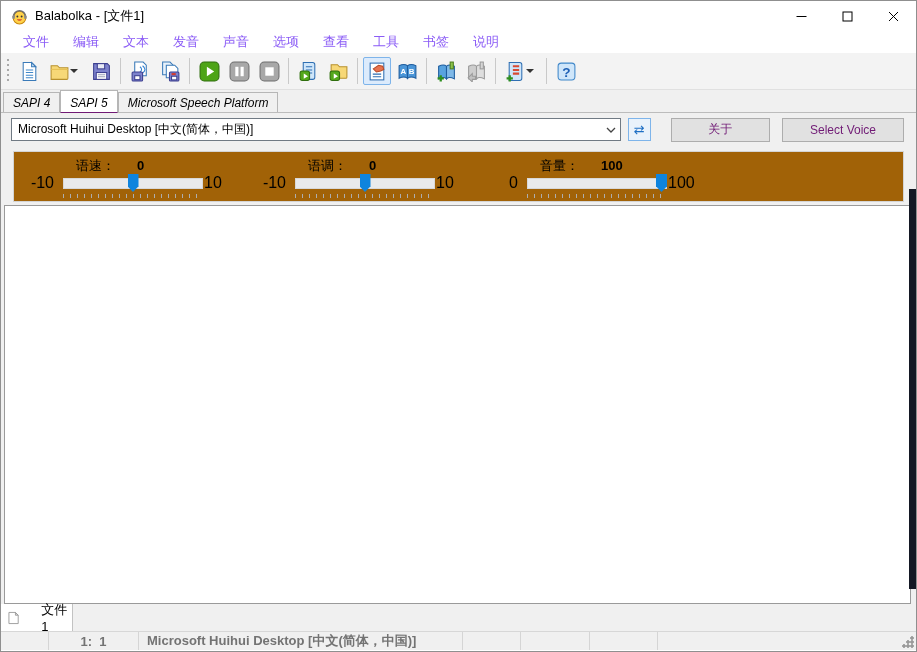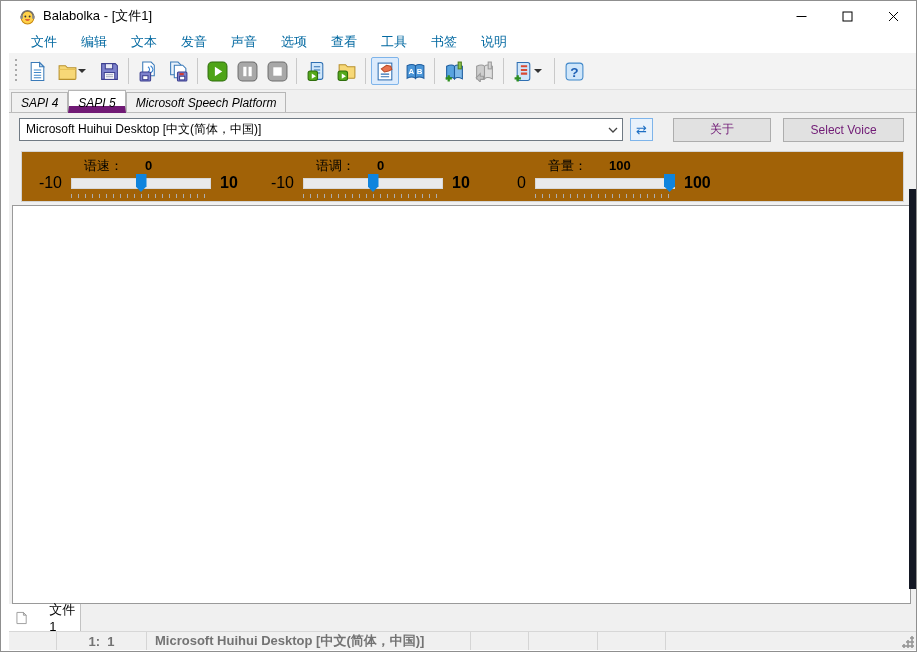--- a/index.html
+++ b/index.html
@@ -1,72 +1,72 @@
 <!DOCTYPE html>
 <html><head>
 <meta charset="utf-8">
 <style>
   * { margin:0; padding:0; box-sizing:border-box; }
   html,body { background:#fff; }
   body { font-family:"Liberation Sans","DejaVu Sans",sans-serif; }
   #window{
     position:relative; width:917px; height:652px;
-    border:1px solid #8f8f8f; background:#fff; overflow:hidden;padding-left:8px;
+    border:1px solid #8f8f8f; background:#fff; overflow:hidden;
   }
   
   .titlebar{ height:30px; display:flex; align-items:center; background:#fff; padding-left:10px; }
   .app-icon{ width:17px; height:17px; margin-right:7px; flex:0 0 auto; }
   .title-text{ font-size:13px; color:#000; }
   .caption-buttons{ margin-left:auto; display:flex; height:30px; }
   .caption-btn{ width:46px; height:30px; display:flex; align-items:center; justify-content:center; }
   
   .menubar{ height:22px; background:#fff; display:flex; align-items:center; padding-left:10px; }
-  .menu-item{ font-size:13px; color:#0369a1; padding:2px 12px 3px 12px; cursor:default; }
+  .menu-item{ font-size:13px; color:#8b5cf6; padding:2px 12px 3px 12px; cursor:default; }
   
   .toolbar{ height:37px; background:#f3f3f3; display:flex; align-items:center; padding-left:3px;
             border-bottom:1px solid #e0e0e0; }
   .grip{ width:5px; height:24px; margin:0 4px 0 1px;
          background-image:repeating-linear-gradient(to bottom,#a9a9a9 0 2px,transparent 2px 5px);
          background-size:2px 100%; background-repeat:no-repeat; background-position:center; }
   .tbtn{ width:28px; height:28px; display:flex; align-items:center; justify-content:center;
          border:1px solid transparent; border-radius:2px; margin:0 1px; }
   .tbtn svg{ width:21px; height:21px; }
   .tbtn.active{ background:#dcebfc; border-color:#7eb4ea; }
   .tsep{ width:1px; height:26px; background:#c9c9c9; margin:0 4px; }
   .dd-arrow{ width:0; height:0; border-left:4px solid transparent; border-right:4px solid transparent;
              border-top:4px solid #333; margin:0 3px 0 0; }
   .dd-wrap{ display:flex; align-items:center; }
   
   .tabrow{ height:23px; background:#f0f0f0; display:flex; align-items:flex-end; padding-left:2px;
            border-bottom:1px solid #bcbcbc; position:relative; }
   .vtab{ font-size:12px; color:#000; padding:3px 9px 3px 9px; background:#f0f0f0;
          border:1px solid #b6b6b6; border-bottom:none; margin-right:0; height:20px; position:relative;font-style:italic; }
   .vtab.active{ background:#fff; height:23px; padding-top:5px; z-index:2; margin-bottom:-1px;
-                border-bottom:7px solid #701a75; }
+                border-bottom:1px solid #701a75; }
   
   .voicerow{ height:33px; background:#f0f0f0; display:flex; align-items:center; padding:0 12px 0 10px; }
   .combo{ width:620px; height:23px; background:#fff; border:1px solid #707a84; display:flex;
           align-items:center; font-size:12px; color:#000; padding-left:6px; }
   .combo-arrow{ margin-left:auto; width:18px; display:flex; justify-content:center; color:#444; }
   .mini-btn{ width:23px; height:23px; margin-left:7px; background:#e9f2fb; border:1px solid #7eb4ea;
              display:flex; align-items:center; justify-content:center; font-size:13px; color:#1d6fc4; }
   .push-btn{ height:24px; background:#e1e1e1; border:1px solid #adadad; font-size:12px; color:#701a75;
              display:flex; align-items:center; justify-content:center; }
   .btn-about{ width:101px; margin-left:20px; }
   .btn-select{ width:124px; margin-left:12px; }
   
   .slider-wrap{ height:59px; background:#f0f0f0; padding:5px 12px 0 12px; }
   .slider-panel{ height:51px; border:1px solid #d4d4d4; background:#a16207; display:flex;
                  padding:5px 0 0 6px; }
   .sgroup{ width:232px; }
   .sgroup .lblrow{ display:flex; font-size:13px; margin-left:56px; height:17px; align-items:center; }
   .sgroup .lblrow .val{ font-weight:bold; margin-left:22px; }
   .sgroup .trackrow{ display:flex; align-items:flex-start; height:18px; font-size:16px; }
   .minlab{ width:34px; text-align:right; }
-  .maxlab{ margin-left:9px;font-weight:bold; }
+  .maxlab{ margin-left:1px; }
   .track-holder{ position:relative; width:140px; margin-left:9px; height:18px; }
   .track{ position:absolute; left:0; right:0; top:4px; height:11px; background:#e9eaeb;
           border:1px solid #d8d8d8; }
   .thumb{ position:absolute; top:0; width:11px; height:18px; background:#0f84dd;
           clip-path:polygon(0 0,100% 0,100% 68%,50% 100%,0 68%); }
   .ticks{ height:4px; width:140px; margin-left:43px; margin-top:2px;
           background-image:repeating-linear-gradient(to right,#adadad 0 1px,transparent 1px 7px); }
   
   .editor{ height:399px; background:#f0f0f0; padding:0 5px 0 3px; }
   .editor-inner{ width:100%; height:100%; background:#fff; border:1px solid #9a9a9a;

